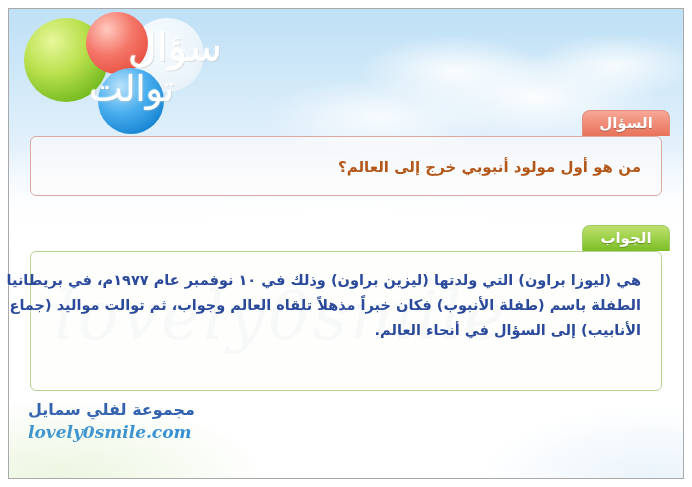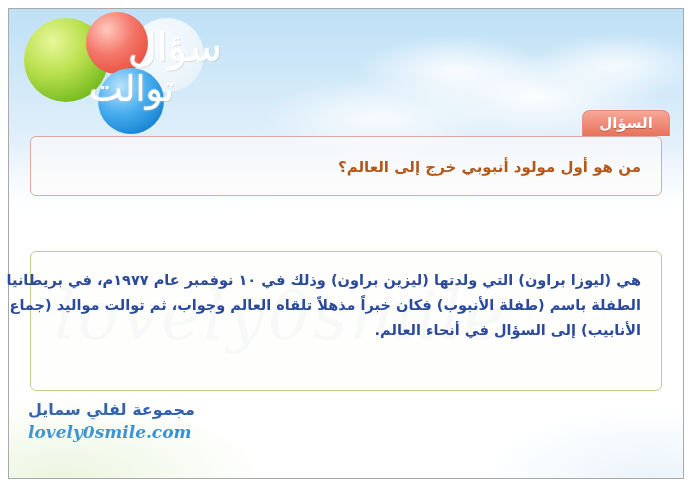--- a/index.html
+++ b/index.html
@@ -269,20 +269,21 @@
     <div class="logo-word logo-word-1">سؤال</div>
     <div class="logo-word logo-word-2">توالت</div>
   </div>
 
   <div class="tab tab-question">السؤال</div>
 
   <div class="box box-question">
     <div class="q-text">من هو أول مولود أنبوبي خرج إلى العالم؟</div>
   </div>
 
+  <div class="tab tab-answer">الجواب</div>
 
   <div class="watermark">lovely0smile</div>
 
   <div class="box box-answer">
     <div class="a-text">
       <span class="a-line">هي (ليوزا براون) التي ولدتها (ليزين براون) وذلك في ١٠ نوفمبر عام ١٩٧٧م، في بريطانيا</span>
       <span class="a-line">الطفلة باسم (طفلة الأنبوب) فكان خبراً مذهلاً تلقاه العالم وجواب، ثم توالت مواليد (جماع</span>
       <span class="a-line last">الأنابيب) إلى السؤال في أنحاء العالم.</span>
     </div>
   </div>

